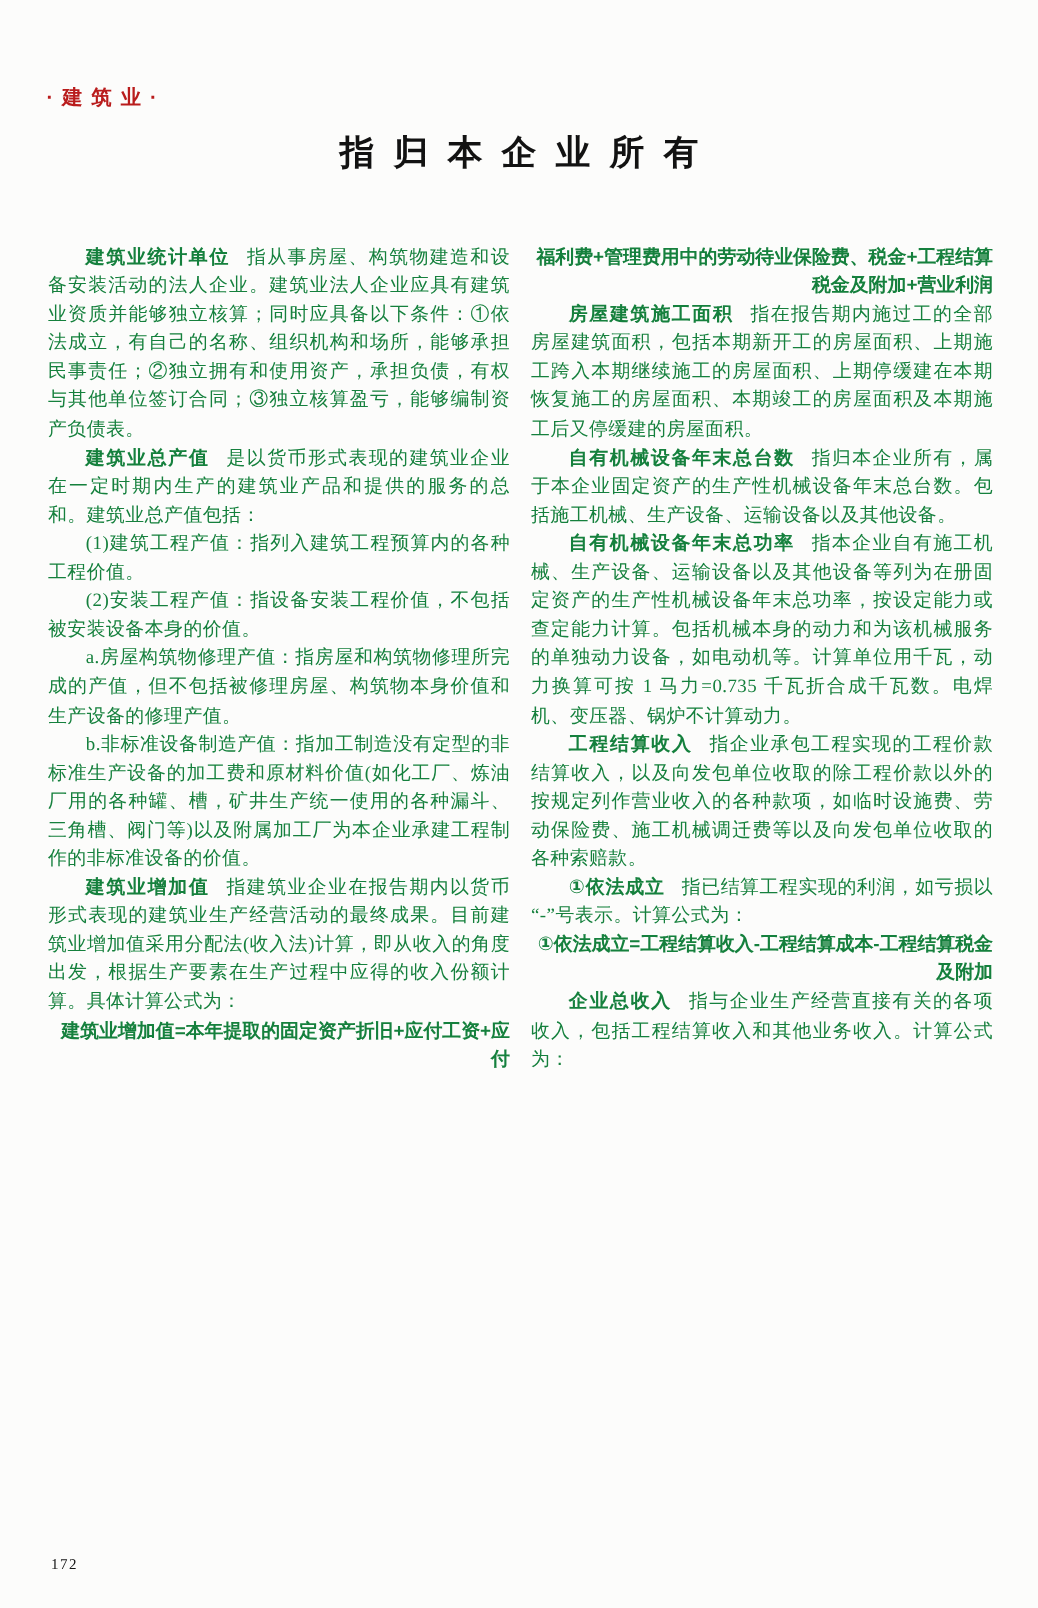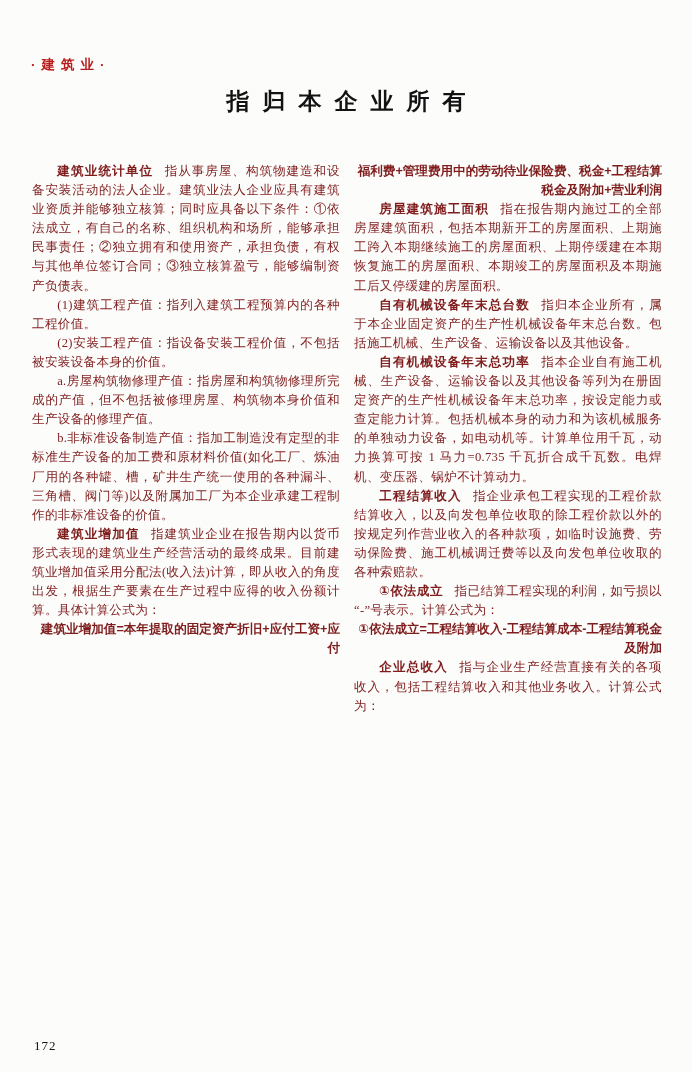--- a/index.html
+++ b/index.html
@@ -54,57 +54,58 @@
     width: 308px;
     box-sizing: border-box;
   }
   .para {
     margin: 0;
     font-size: 12.6px;
     line-height: 19.1px;
     text-align: justify;
     text-justify: inter-ideograph;
     letter-spacing: 0.3px;
-    color: #7f1d1d;
+    color: #15803d;
   }
   .para.term, .para.body { text-indent: 2em; }
   .para.formula {
     text-indent: 0;
     text-align: right;
     font-weight: bold;
     font-family: "Liberation Sans", "DejaVu Sans", sans-serif;
     letter-spacing: 0;
   }
   .term-label {
     font-weight: bold;
     font-family: "Liberation Sans", "DejaVu Sans", sans-serif;
     margin-right: 0.9em;
     letter-spacing: 0.5px;
   }
   .page-number {
     position: absolute;
     left: 34px;
     top: 1038px;
-    font-size: 13px;
+    font-size: 10px;
     letter-spacing: 1px;
     font-family: "Liberation Serif", "DejaVu Serif", serif;
     color: #141414;
   }
 </style>
 </head>
 <body>
 
 <div class="page">
   <div class="section-label">·建筑业·</div>
 
   <h1 class="title">指归本企业所有</h1>
 
   <div class="columns">
     <div class="column">
         <p class="para term"><span class="term-label">建筑业统计单位</span>指从事房屋、构筑物建造和设备安装活动的法人企业。建筑业法人企业应具有建筑业资质并能够独立核算；同时应具备以下条件：①依法成立，有自己的名称、组织机构和场所，能够承担民事责任；②独立拥有和使用资产，承担负债，有权与其他单位签订合同；③独立核算盈亏，能够编制资产负债表。</p>
+        <p class="para term"><span class="term-label">建筑业总产值</span>是以货币形式表现的建筑业企业在一定时期内生产的建筑业产品和提供的服务的总和。建筑业总产值包括：</p>
         <p class="para body">(1)建筑工程产值：指列入建筑工程预算内的各种工程价值。</p>
         <p class="para body">(2)安装工程产值：指设备安装工程价值，不包括被安装设备本身的价值。</p>
         <p class="para body">a.房屋构筑物修理产值：指房屋和构筑物修理所完成的产值，但不包括被修理房屋、构筑物本身价值和生产设备的修理产值。</p>
         <p class="para body">b.非标准设备制造产值：指加工制造没有定型的非标准生产设备的加工费和原材料价值(如化工厂、炼油厂用的各种罐、槽，矿井生产统一使用的各种漏斗、三角槽、阀门等)以及附属加工厂为本企业承建工程制作的非标准设备的价值。</p>
         <p class="para term"><span class="term-label">建筑业增加值</span>指建筑业企业在报告期内以货币形式表现的建筑业生产经营活动的最终成果。目前建筑业增加值采用分配法(收入法)计算，即从收入的角度出发，根据生产要素在生产过程中应得的收入份额计算。具体计算公式为：</p>
         <p class="para formula">建筑业增加值=本年提取的固定资产折旧+应付工资+应付</p>
       </div>
     <div class="column">
         <p class="para formula">福利费+管理费用中的劳动待业保险费、税金+工程结算税金及附加+营业利润</p>
         <p class="para term"><span class="term-label">房屋建筑施工面积</span>指在报告期内施过工的全部房屋建筑面积，包括本期新开工的房屋面积、上期施工跨入本期继续施工的房屋面积、上期停缓建在本期恢复施工的房屋面积、本期竣工的房屋面积及本期施工后又停缓建的房屋面积。</p>

